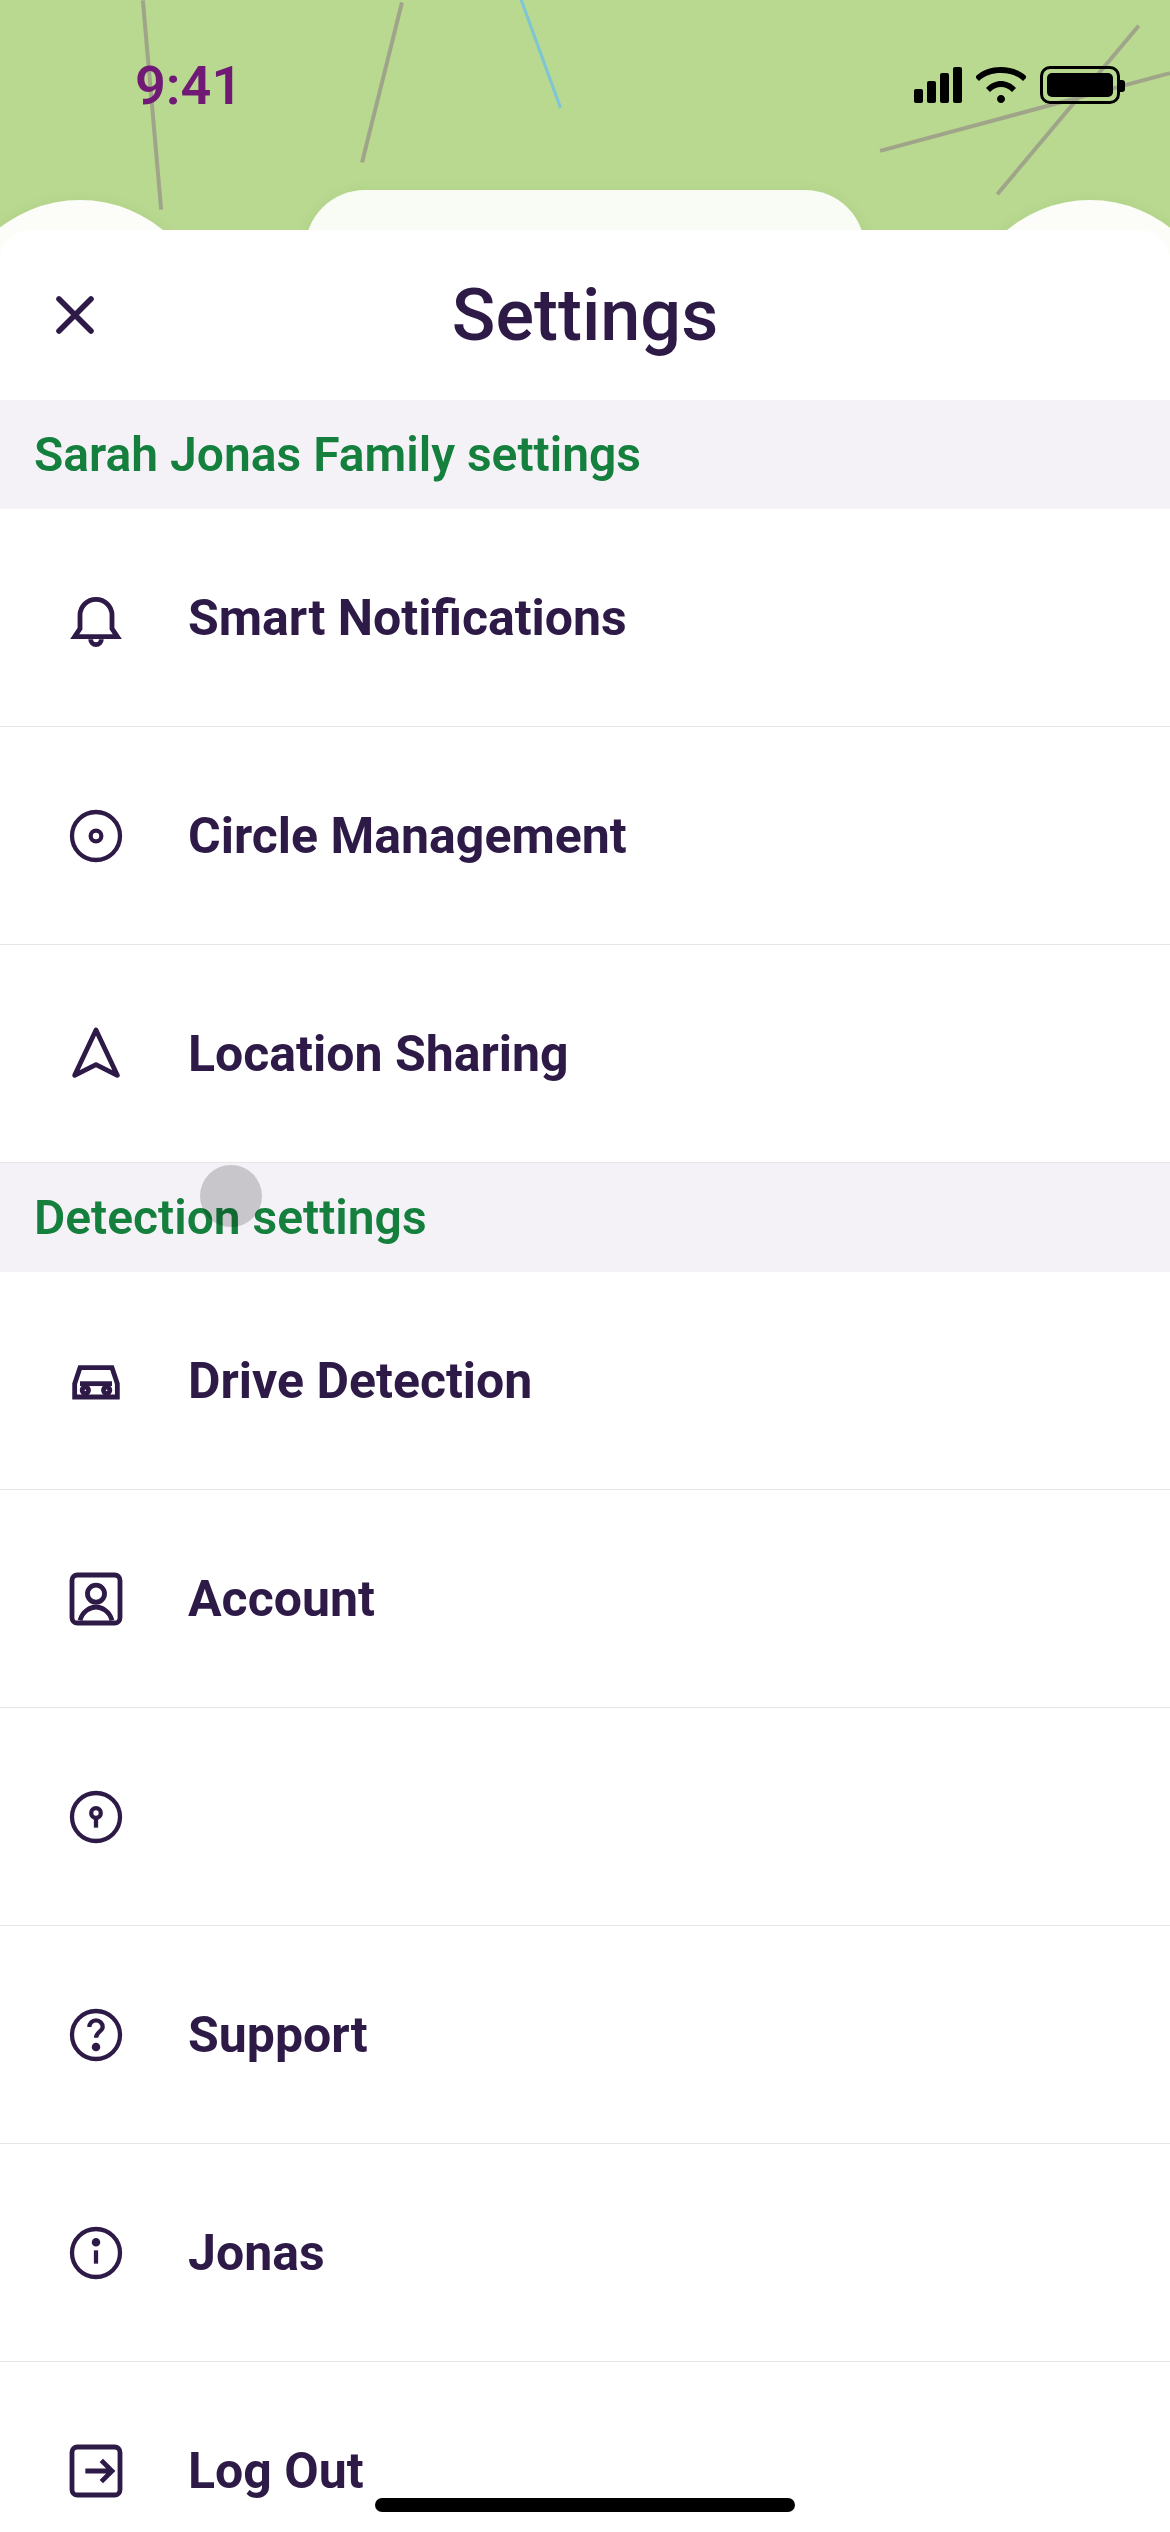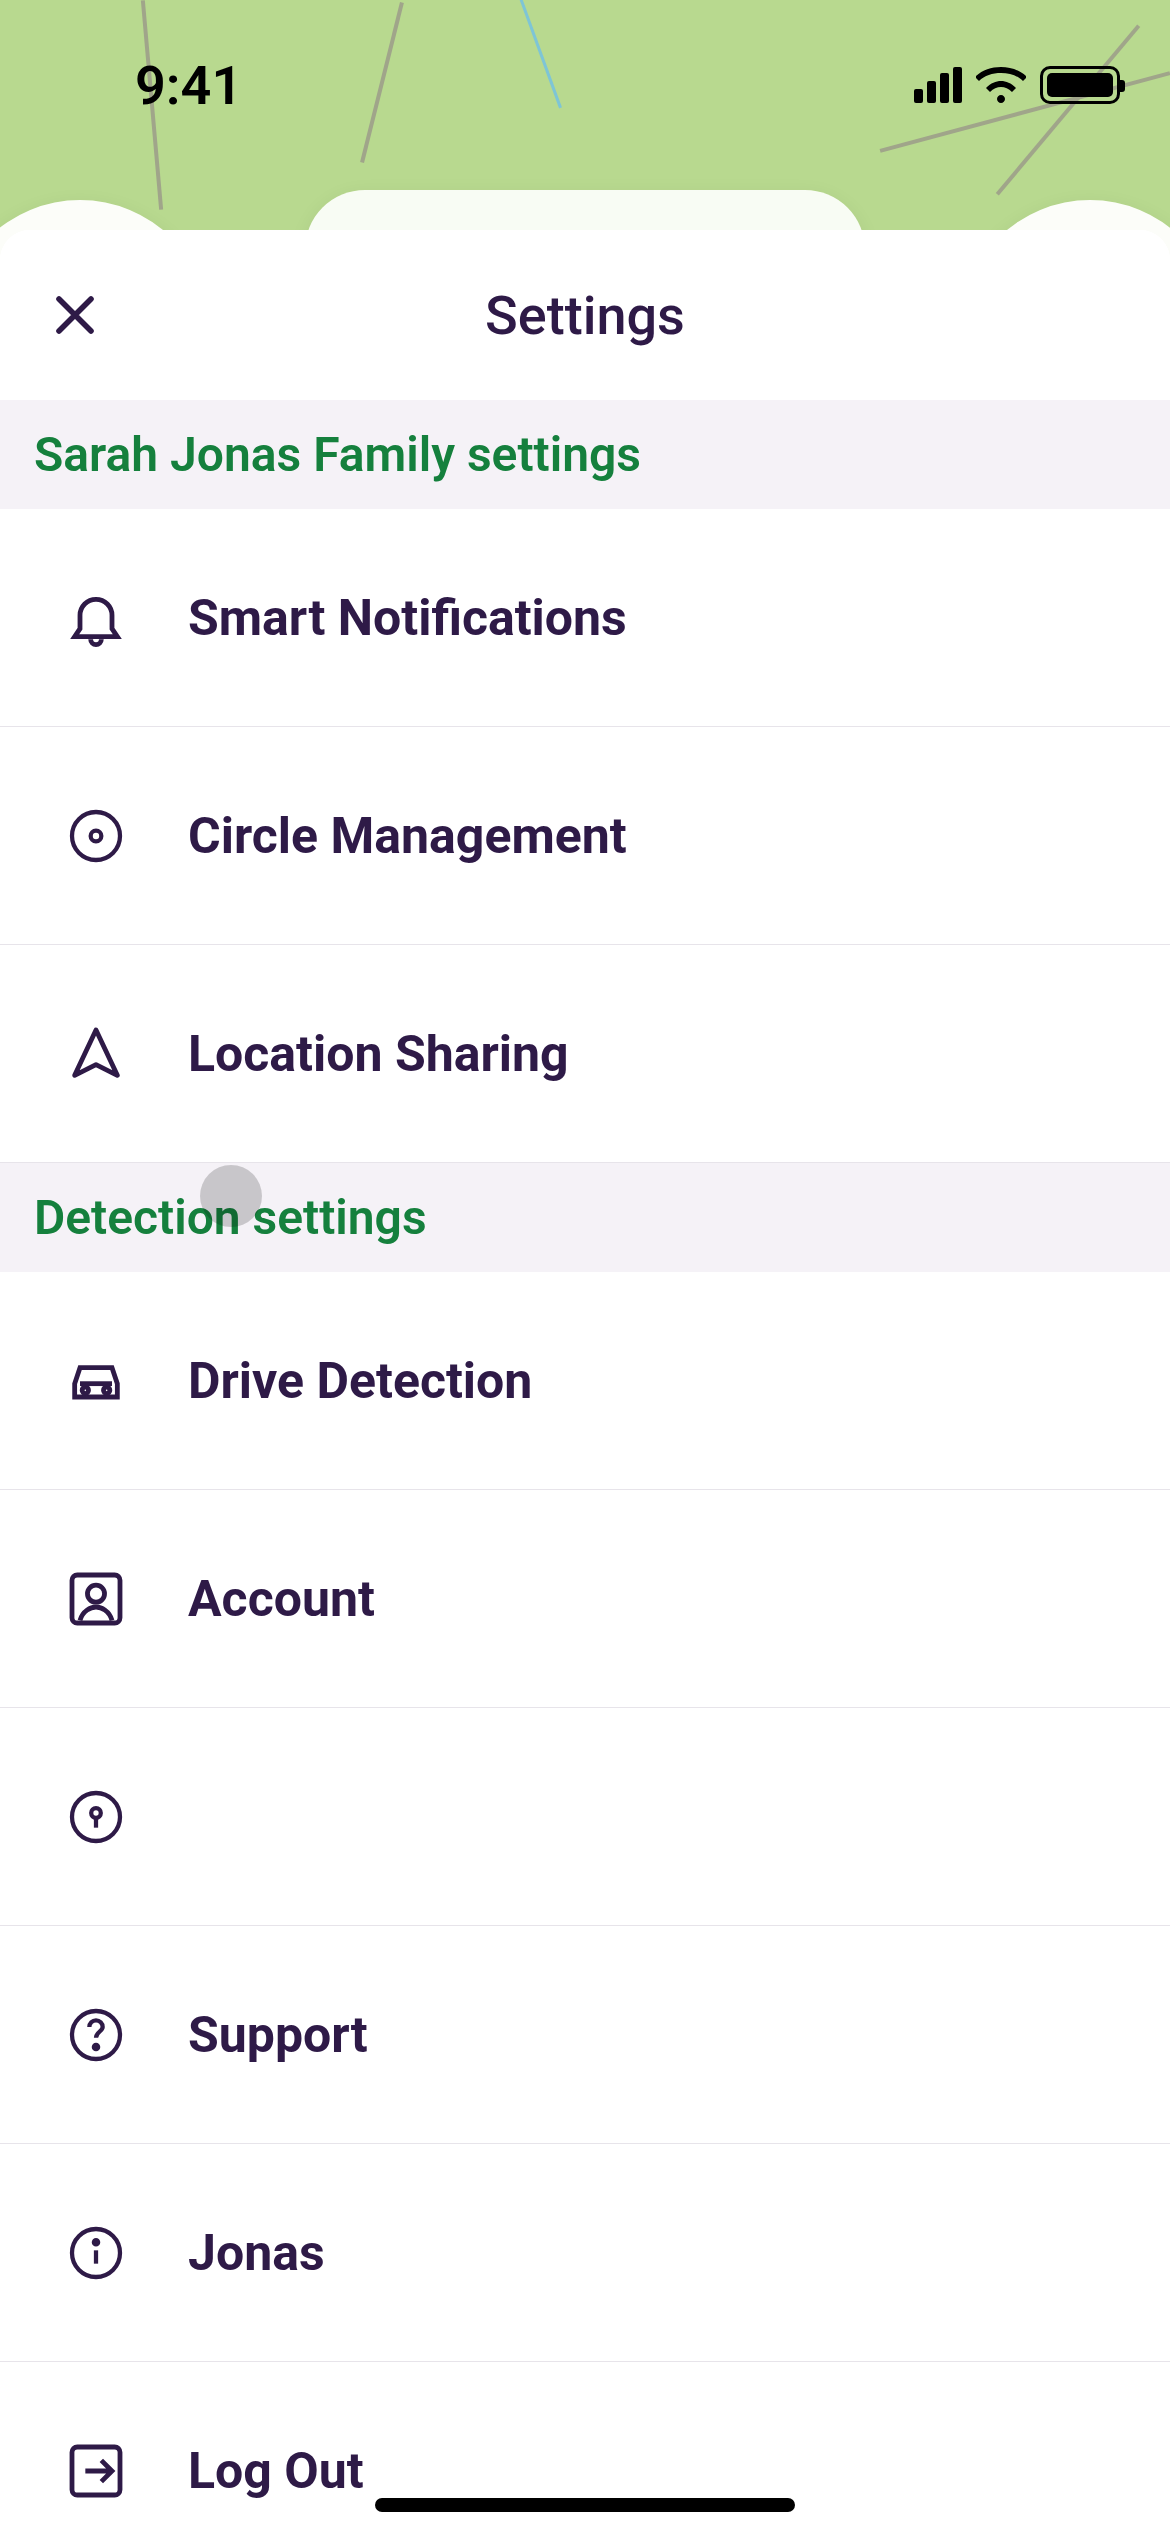--- a/index.html
+++ b/index.html
@@ -32,21 +32,21 @@
       height: 140px;
       z-index: 3;
       display: flex;
       align-items: center;
       justify-content: space-between;
       padding: 30px 50px 0 50px;
     }
     .status-time {
       font-size: 54px;
       font-weight: 600;
-      color: #000000;
+      color: #701a75;
       margin-left: 85px;
     }
     .status-icons {
       display: flex;
       align-items: center;
       gap: 14px;
     }
     .signal-bars {
       display: flex;
       align-items: flex-end;
@@ -116,21 +116,21 @@
       width: 50px;
       height: 50px;
       display: flex;
       align-items: center;
       justify-content: center;
       cursor: pointer;
     }
     .sheet-title {
       width: 100%;
       text-align: center;
-      font-size: 54px;
+      font-size: 72px;
       font-weight: 500;
       color: #2e1a47;
     }
     .section-header {
       background: #f5f2f7;
       padding: 26px 34px;
       color: #15803d;
       font-size: 48px;
       font-weight: 600;
     }

